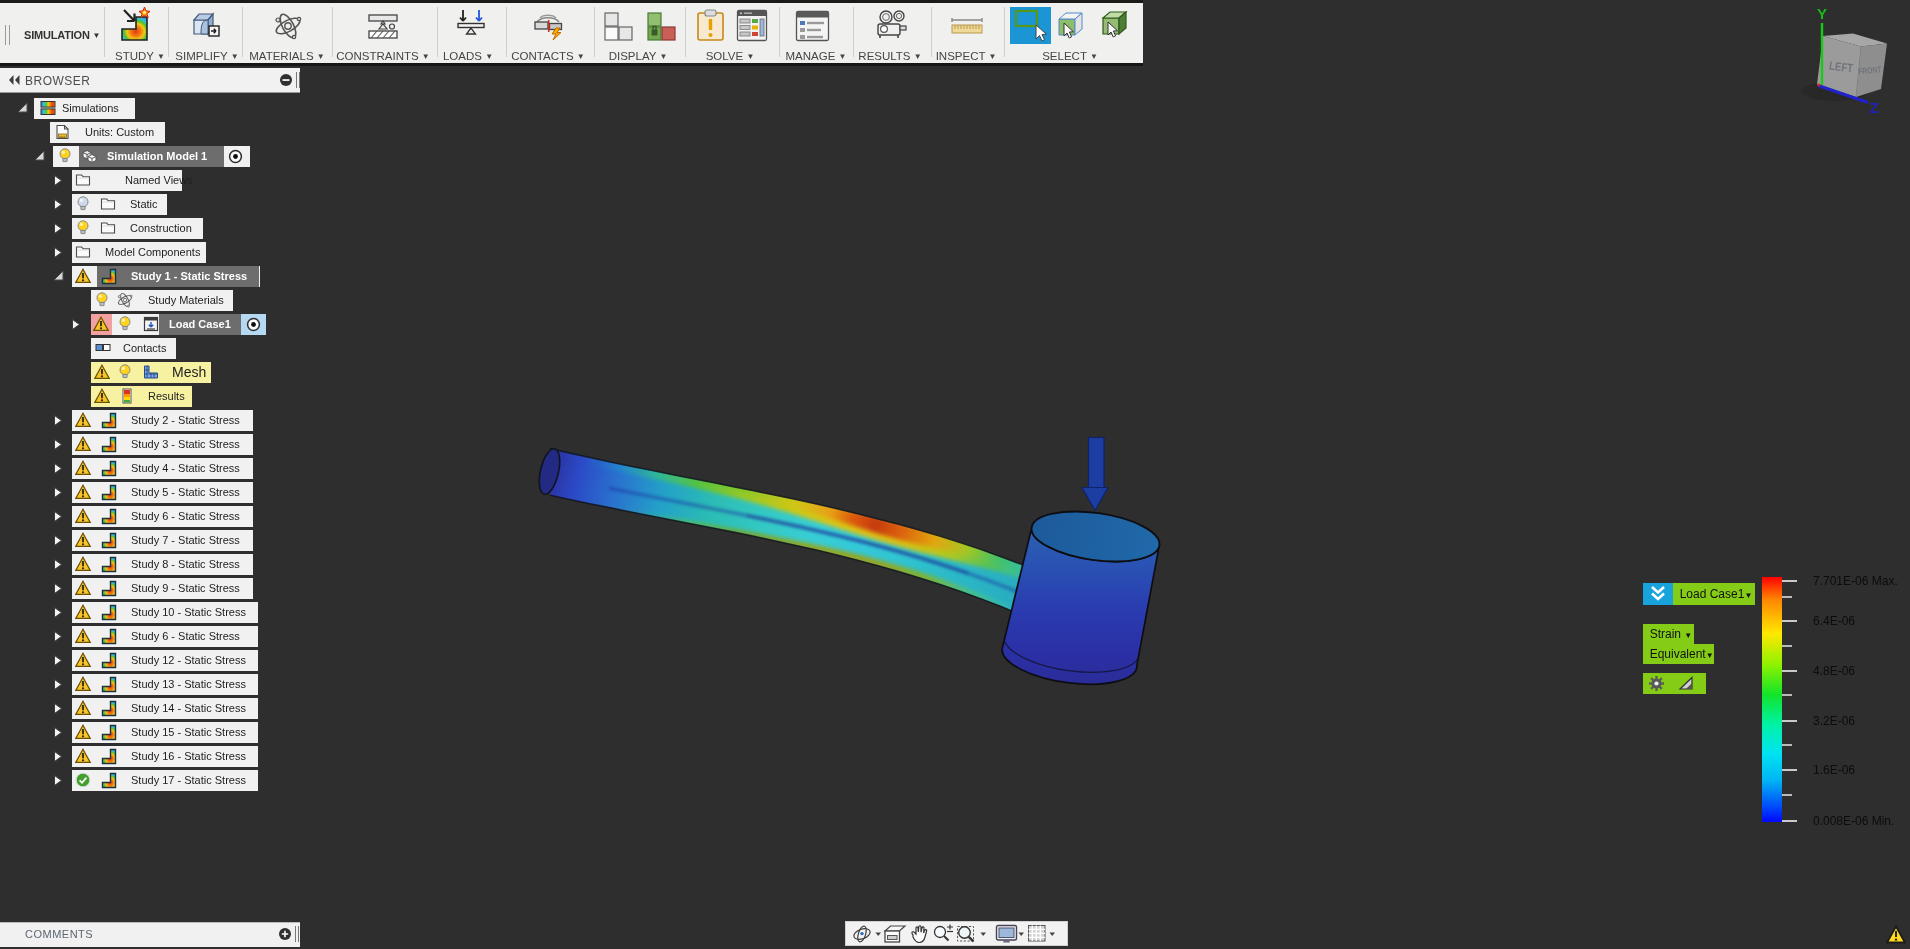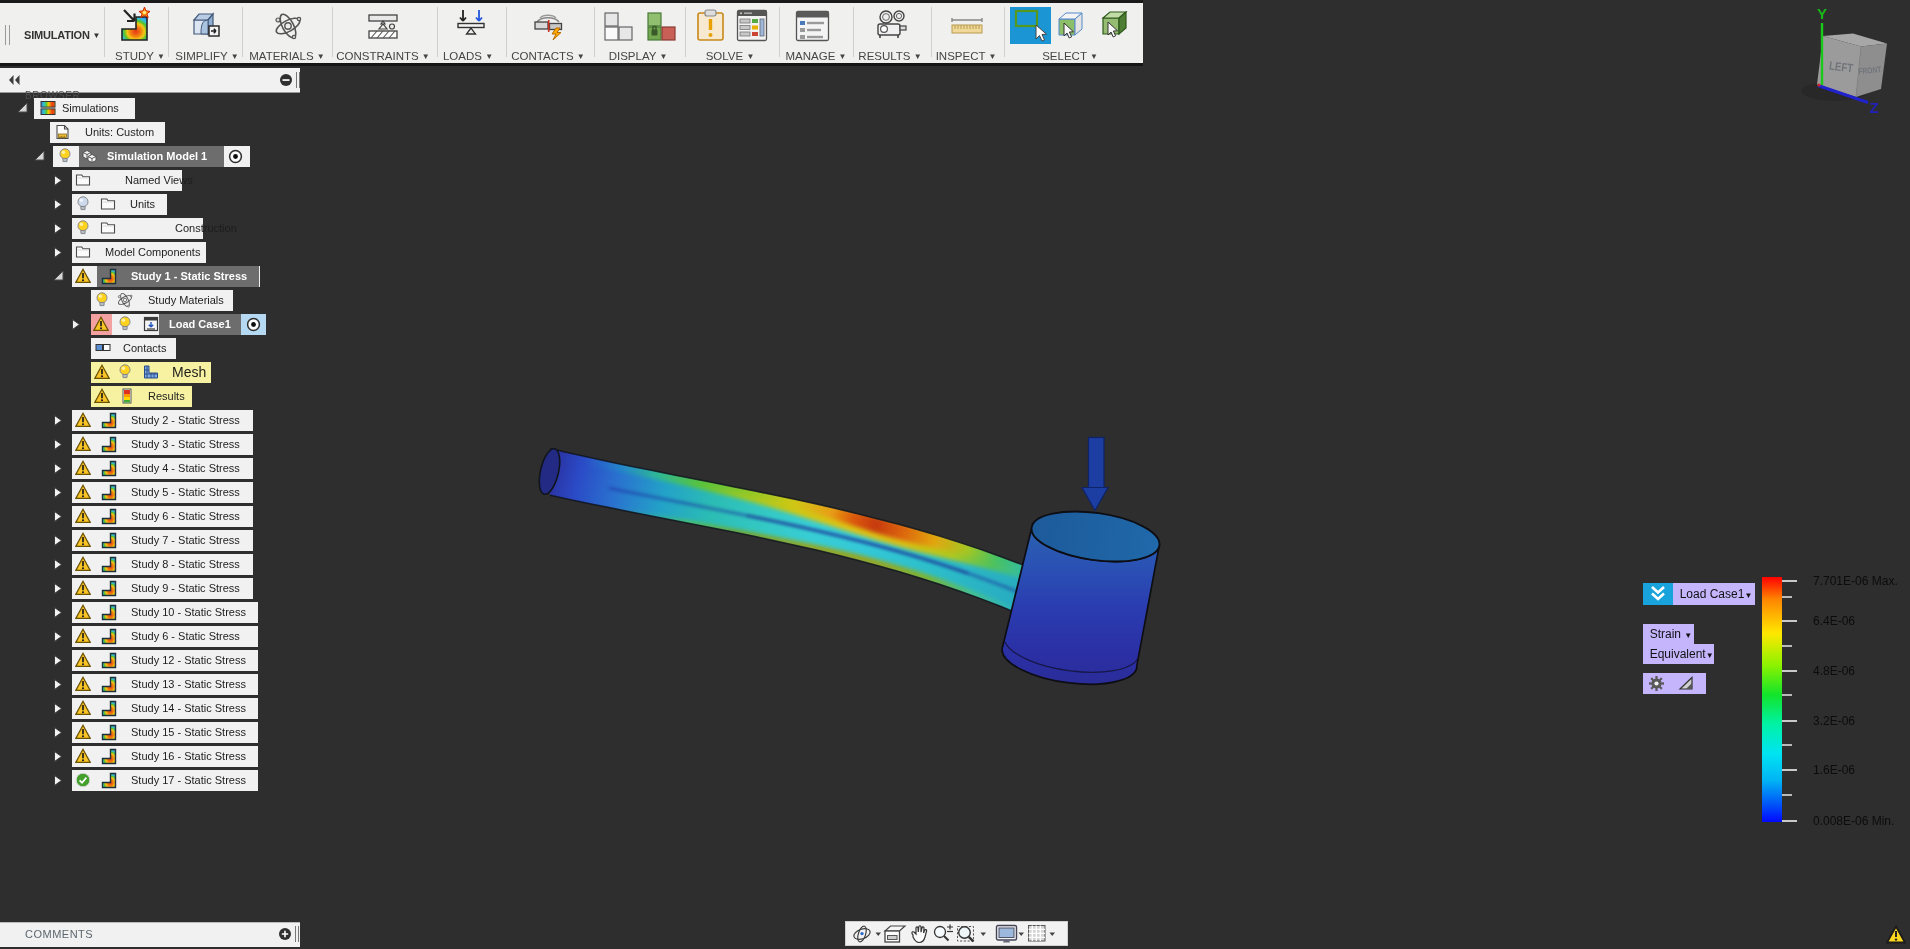--- a/index.html
+++ b/index.html
@@ -3,21 +3,21 @@
 <style>
 html,body{margin:0;padding:0;background:#2d2d2d;}
 #root{position:relative;width:1910px;height:949px;background:#2e2e2e;overflow:hidden;
  font-family:"Liberation Sans",sans-serif;}
 .ab{position:absolute;}
 .sep{position:absolute;top:7px;width:1px;height:50px;background:#cfcfce;}
 .glbl{position:absolute;top:50px;font-size:11.5px;color:#454545;text-align:center;white-space:nowrap;}
 .glbl .car{font-size:8px;vertical-align:1px;color:#444;}
 .trow{position:absolute;height:21px;background:#f1f1f1;color:#1d1d1d;font-size:11px;line-height:21px;white-space:nowrap;}
 .leglbl{position:absolute;color:#0c0c0c;font-size:12px;white-space:nowrap;}
-.legbtn{position:absolute;background:#c4b5fd;color:#111;font-size:12px;}
+.legbtn{position:absolute;background:#84cc16;color:#111;font-size:12px;}
 </style></head>
 <body>
 <div id="root">
 <div class="ab" style="left:0;top:0;width:1143px;height:3px;background:#1a1a1a"></div>
 <div class="ab" style="left:0;top:3px;width:1143px;height:60px;background:#f0f0ef"></div>
 <div class="ab" style="left:0;top:63px;width:1143px;height:3px;background:#161616"></div>
 <div class="ab" style="left:5px;top:25px;width:1px;height:20px;background:#9a9a9a"></div>
 <div class="ab" style="left:9px;top:25px;width:1px;height:20px;background:#9a9a9a"></div>
 <div class="ab" style="left:24px;top:29px;font-size:11px;font-weight:bold;color:#333;letter-spacing:-0.2px;">SIMULATION <span style="font-size:8px;vertical-align:1px;">▼</span></div>
 <div class="sep" style="left:104px"></div>
@@ -171,21 +171,21 @@
 <path d="M3 10 L19 10 L19 26 L3 26 Z" fill="#95bc72" stroke="#2e5a1c" stroke-width="1.2"></path>
 <path d="M3 10 L10 4 L26 4 L19 10 Z" fill="#c2dca8" stroke="#2e5a1c" stroke-width="1.2"></path>
 <path d="M19 10 L26 4 L26 20 L19 26 Z" fill="#4e7e34" stroke="#2e5a1c" stroke-width="1.2"></path>
 <path d="M8 14 L8 27 L11 24 L13.2 29 L15.6 27.8 L13.4 23 L17.5 22.8 Z" fill="#f8f8f8" stroke="#333" stroke-width="1"></path>
 </svg>
 <div class="glbl" style="left:990px;width:160px;">SELECT <span class="car">▼</span></div>
 <div class="ab" style="left:0;top:68px;width:300px;height:24px;background:#f1f1f1;border-bottom:1px solid #999"></div>
 <svg class="ab" style="left:7px;top:73px" width="14" height="14" viewBox="0 0 14 14">
       <path d="M6.5 2 L2 7 L6.5 12 Z M12.5 2 L8 7 L12.5 12 Z" fill="#3c3c3c"></path>
     </svg>
-<div class="ab" style="left:25px;top:90px;font-size:10px;color:#4c4c4c;letter-spacing:0.5px;">BROWSER</div>
+<div class="ab" style="left:25px;top:74px;font-size:12px;color:#4c4c4c;letter-spacing:0.5px;">BROWSER</div>
 <svg class="ab" style="left:279px;top:73px" width="14" height="14" viewBox="0 0 14 14">
       <circle cx="7" cy="7" r="6" fill="#2f2f2f"></circle>
       <rect x="3.5" y="6.2" width="7" height="1.7" fill="#fff"></rect>
     </svg>
 <div class="ab" style="left:296px;top:72px;width:1px;height:16px;background:#777"></div>
 <div class="ab" style="left:298.5px;top:72px;width:1px;height:16px;background:#777"></div>
 <svg class="ab" style="left:16px;top:101px" width="13" height="13" viewBox="0 0 13 13">
       <path d="M11 2 L11 11 L2 11 Z" fill="#d6d6d6" stroke="#4a4a4a" stroke-width="1"></path>
     </svg>
 <div class="trow" style="left:34px;top:97.5px;width:101px;background:#f1f1f1"></div>
@@ -249,35 +249,35 @@
 <div class="trow" style="left:71.5px;top:193.5px;width:95.5px;background:#f1f1f1"></div>
 <svg class="ab" style="left:76px;top:196px" width="14" height="16" viewBox="0 0 14 16">
       <circle cx="7" cy="5.8" r="5" fill="#cdd9ec" stroke="#8a8a8a" stroke-width="1"></circle>
       <circle cx="5.4" cy="4.3" r="1.7" fill="#eff5fc"></circle>
       <path d="M4.8 10.4 L9.2 10.4 L9 13.6 L5 13.6 Z" fill="#b9bec4" stroke="#7d8287" stroke-width="0.9"></path>
     </svg>
 <svg class="ab" style="left:100px;top:196px" width="16" height="16" viewBox="0 0 16 16">
       <path d="M1.5 13 L1.5 3 L6.8 3 L8 4.8 L14.5 4.8 L14.5 13 Z" fill="#fbfbfb" stroke="#4c4c4c" stroke-width="1.1"></path>
       <path d="M2.5 6 L13.5 6" stroke="#d8d8d8" stroke-width="1"></path>
     </svg>
-<div class="ab" style="left:130px;top:193.5px;height:21px;line-height:21px;font-size:11px;color:#1d1d1d;font-weight:normal;white-space:nowrap;">Units</div>
+<div class="ab" style="left:130px;top:193.5px;height:21px;line-height:21px;font-size:11px;color:#1d1d1d;font-weight:normal;white-space:nowrap;">Static</div>
 <svg class="ab" style="left:53px;top:221.5px" width="10" height="13" viewBox="0 0 10 13">
       <path d="M1.5 1.5 L8.5 6.5 L1.5 11.5 Z" fill="#f2f2f2" stroke="#3a3a3a" stroke-width="1"></path>
     </svg>
 <div class="trow" style="left:71.5px;top:217.5px;width:131.5px;background:#f1f1f1"></div>
 <svg class="ab" style="left:76px;top:220px" width="14" height="16" viewBox="0 0 14 16">
       <circle cx="7" cy="5.8" r="5" fill="#ffd21e" stroke="#8a8a8a" stroke-width="1"></circle>
       <circle cx="5.4" cy="4.3" r="1.7" fill="#fff2a8"></circle>
       <path d="M4.8 10.4 L9.2 10.4 L9 13.6 L5 13.6 Z" fill="#b9bec4" stroke="#7d8287" stroke-width="0.9"></path>
     </svg>
 <svg class="ab" style="left:100px;top:220px" width="16" height="16" viewBox="0 0 16 16">
       <path d="M1.5 13 L1.5 3 L6.8 3 L8 4.8 L14.5 4.8 L14.5 13 Z" fill="#fbfbfb" stroke="#4c4c4c" stroke-width="1.1"></path>
       <path d="M2.5 6 L13.5 6" stroke="#d8d8d8" stroke-width="1"></path>
     </svg>
-<div class="ab" style="left:130px;top:217.5px;height:21px;line-height:21px;font-size:11px;color:#1d1d1d;font-weight:normal;white-space:nowrap;margin-left:45px;">Construction</div>
+<div class="ab" style="left:130px;top:217.5px;height:21px;line-height:21px;font-size:11px;color:#1d1d1d;font-weight:normal;white-space:nowrap;">Construction</div>
 <svg class="ab" style="left:53px;top:245.5px" width="10" height="13" viewBox="0 0 10 13">
       <path d="M1.5 1.5 L8.5 6.5 L1.5 11.5 Z" fill="#f2f2f2" stroke="#3a3a3a" stroke-width="1"></path>
     </svg>
 <div class="trow" style="left:71.5px;top:241.5px;width:134px;background:#f1f1f1"></div>
 <svg class="ab" style="left:75px;top:244px" width="16" height="16" viewBox="0 0 16 16">
       <path d="M1.5 13 L1.5 3 L6.8 3 L8 4.8 L14.5 4.8 L14.5 13 Z" fill="#fbfbfb" stroke="#4c4c4c" stroke-width="1.1"></path>
       <path d="M2.5 6 L13.5 6" stroke="#d8d8d8" stroke-width="1"></path>
     </svg>
 <div class="ab" style="left:105px;top:241.5px;height:21px;line-height:21px;font-size:11px;color:#1d1d1d;font-weight:normal;white-space:nowrap;">Model Components</div>
 <svg class="ab" style="left:52px;top:269px" width="13" height="13" viewBox="0 0 13 13">

